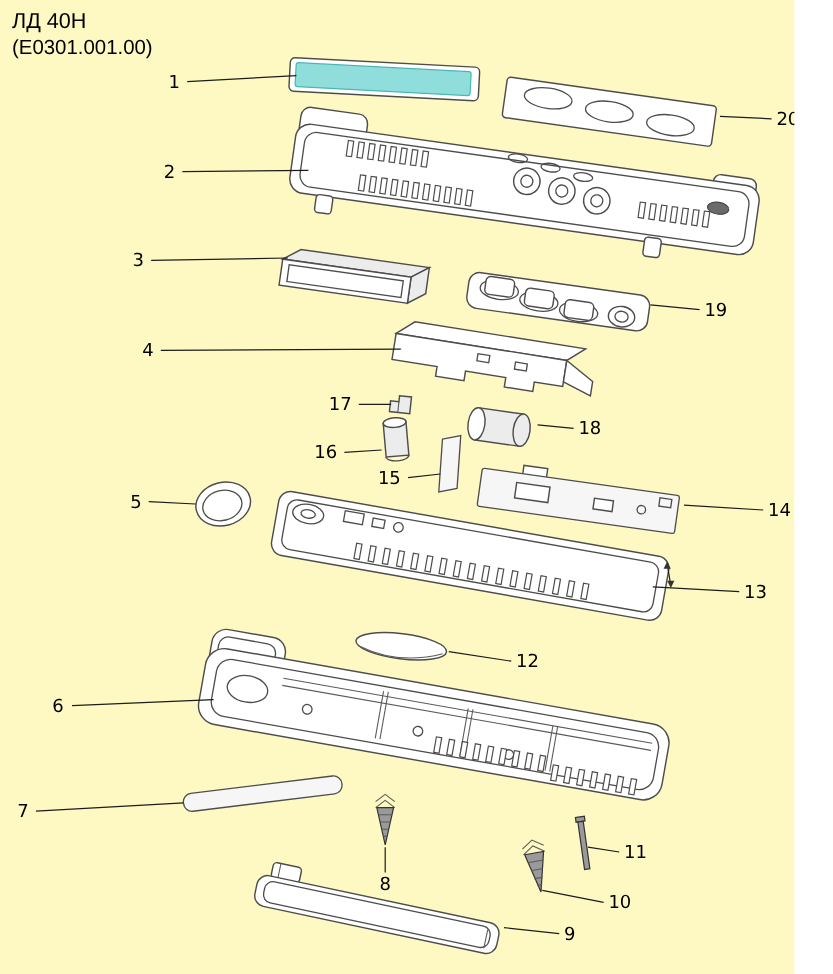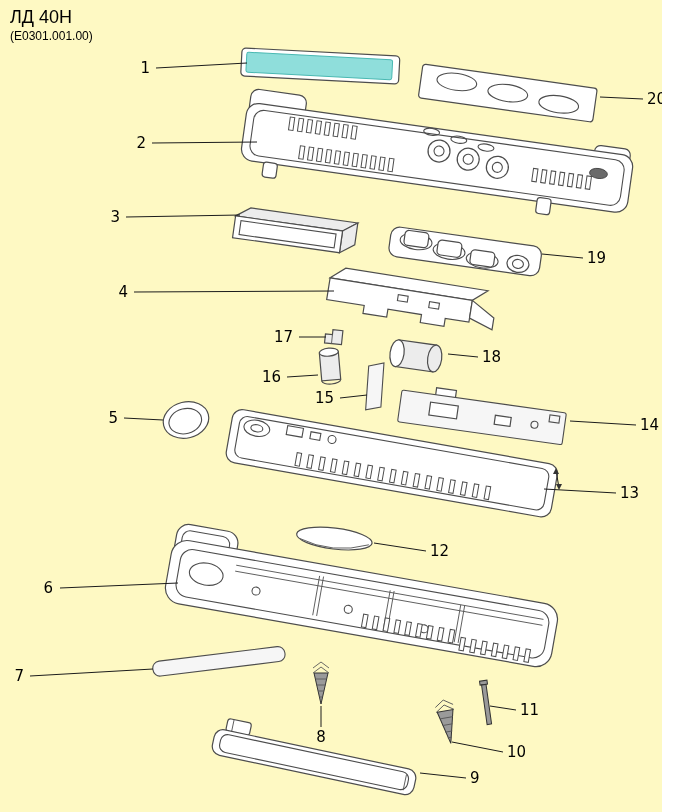--- a/index.html
+++ b/index.html
@@ -1,20 +1,20 @@
 <!DOCTYPE html>
 <html><head>
 <meta charset="utf-8">
 <style>
   html,body{margin:0;padding:0;background:#fff;}
   .page{position:relative;width:662px;height:812px;background:#fef9c3;overflow:hidden;
         font-family:"Liberation Sans",sans-serif;}
   .title-block{position:absolute;left:10px;top:6px;color:#000;z-index:2;}
   .title-line1{font-size:18px;line-height:1.3;}
-  .title-line2{font-size:12px;line-height:1.3;}
+  .title-line2{font-size:17px;line-height:1.3;}
   svg.diagram{position:absolute;left:0;top:0;}
   .fw{fill:#ffffff;stroke:#4d4d4d;stroke-width:1.2;}
   .fg{fill:#ececec;stroke:#4d4d4d;stroke-width:1.2;}
   .fl{fill:#f6f6f6;stroke:#4d4d4d;stroke-width:1.1;}
   .ln{fill:none;stroke:#4d4d4d;stroke-width:1.1;}
   .thin{fill:none;stroke:#5a5a5a;stroke-width:0.9;}
   .slot{fill:#ffffff;stroke:#4d4d4d;stroke-width:1;}
   .ldr{stroke:#1c1c1c;stroke-width:1;fill:none;}
   .lbl{font-size:15px;fill:#000;font-family:"DejaVu Sans",sans-serif;}
   .glass{fill:#8fdedb;stroke:#49b8b2;stroke-width:1;}

